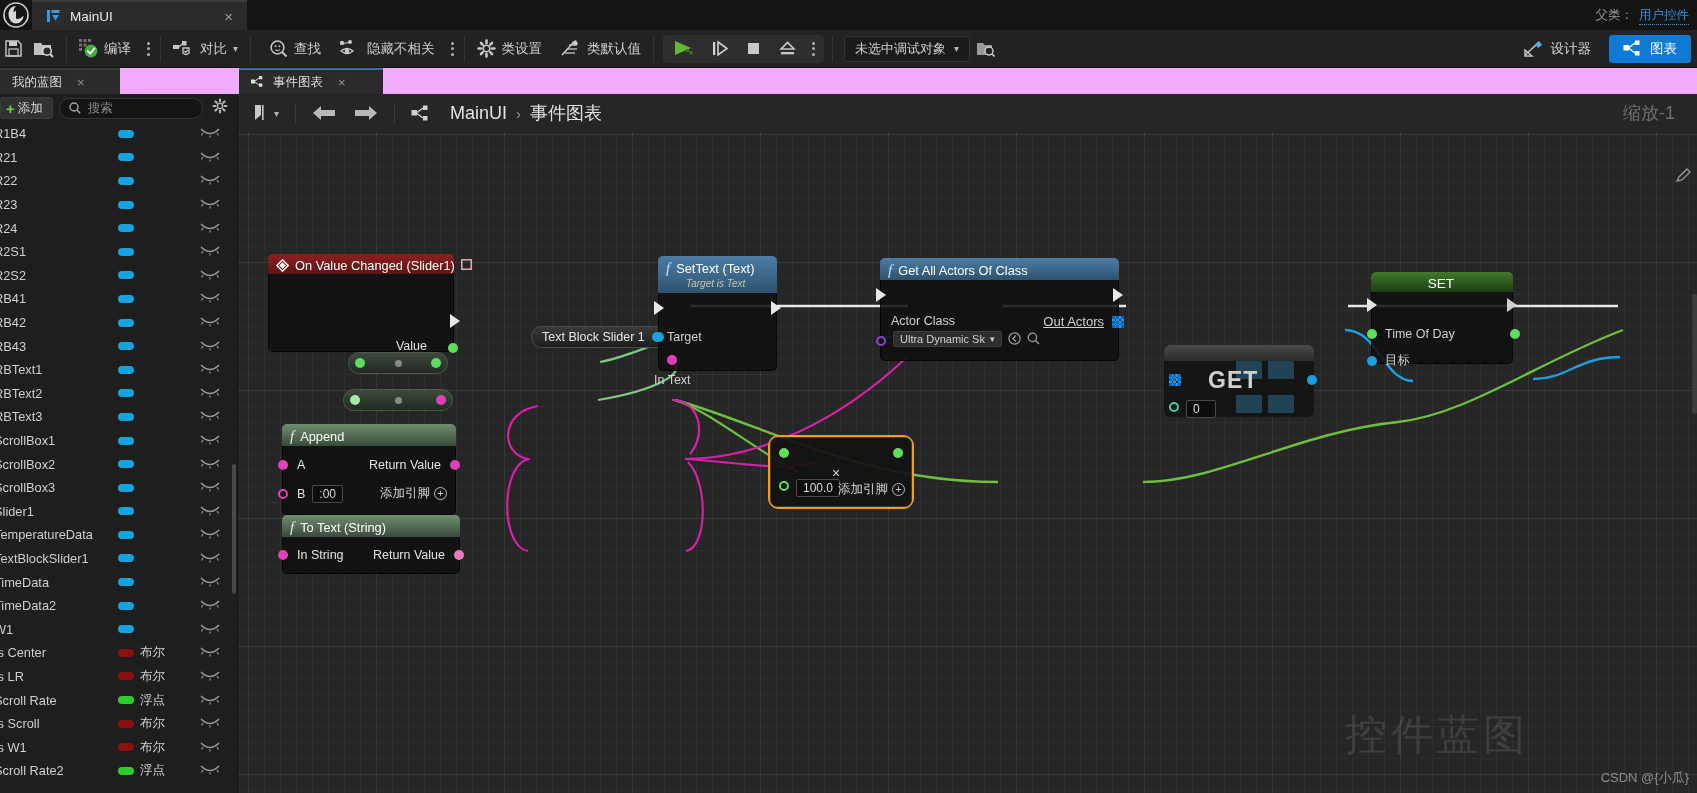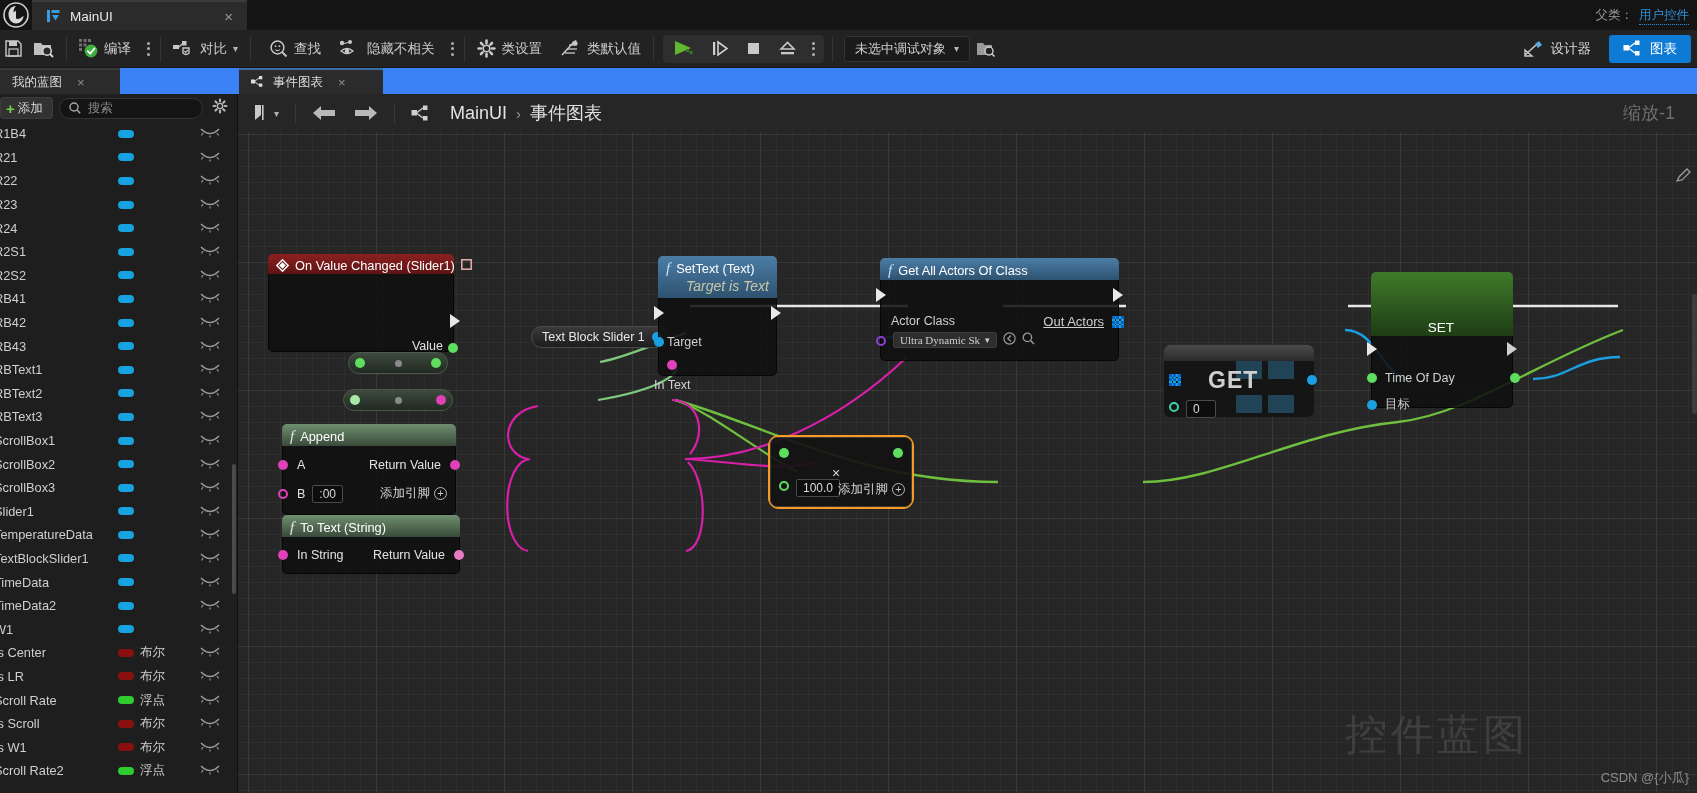--- a/index.html
+++ b/index.html
@@ -62,21 +62,21 @@
   .tb-right { margin-left: auto; display: flex; align-items: center; gap: 4px; padding-right: 6px;}
   .mode-btn {
     display: flex; align-items: center; gap: 7px; height: 28px; padding: 0 14px;
     font-size: 13.5px; color: #d8d8d8; border-radius: 3px;
   }
   .mode-btn.active { background: #0d7ad4; color: #fff; }
 
   
   .subtabs {
     position: absolute; top: 68px; left: 0; width: 1697px; height: 26px;
-    background: #3b82f6;
+    background: #f0abfc;
   }
   .subtab {
     position: absolute; top: 0; height: 26px; background: #2b2b2b;
     display: flex; align-items: center; padding: 0 10px 0 12px; gap: 9px;
     font-size: 12.5px; color: #dcdcdc; border-top: 2px solid #3a6ea8;
   }
   .subtab .sclose { color: #909090; font-size: 13px; margin-left: 6px; }
 
   
   .leftpanel {
@@ -150,21 +150,21 @@
   }
   .wires { position: absolute; top:0; left:0; width: 1459px; height: 661px; pointer-events:none; }
 
   
   .node { position: absolute; border-radius: 6px; overflow: visible; }
   .node-hdr {
     border-radius: 5px 5px 0 0; padding: 4px 10px 1px 8px;
     font-size: 12.8px; color: #ffffff; display: flex; align-items: center; gap: 6px;
     white-space: nowrap;
   }
-  .node-hdr .sub { font-size: 14px; color: #c7c7a8; font-style: italic; }
+  .node-hdr .sub { font-size: 10px; color: #c7c7a8; font-style: italic; }
   .node-body {
     background: rgba(16,16,16,0.88); border-radius: 0 0 5px 5px;
     border: 1px solid rgba(0,0,0,0.6); border-top: none;
   }
   .pinrow { display: flex; align-items: center; height: 25px; font-size: 12.5px; color: #e2e2e2; }
   .pin-dot { width: 10px; height: 10px; border-radius: 50%; flex: none; }
   .pin-ring { width: 10px; height: 10px; border-radius: 50%; border: 2.2px solid; flex: none; }
   .pin-arrow {
     width: 0; height: 0; border-left: 10px solid #e8e8e8;
     border-top: 7px solid transparent; border-bottom: 7px solid transparent; flex: none;
@@ -849,21 +849,21 @@
           <span style="margin-left:auto;">
             <svg width="11" height="11" viewBox="0 0 11 11">
               <rect x="0.8" y="0.8" width="9.4" height="9.4" fill="none" stroke="#e8b0b0" stroke-width="1.5"></rect>
             </svg>
           </span>
         </div>
         <div class="node-body" style="height:78px; position:relative;">
           <div style="position:absolute; right:-7px; top:40px;">
             <div class="pin-arrow"></div>
           </div>
-          <div style="position:absolute; right:8px; top:65px; display:flex; align-items:flex-end; gap:5px;">
+          <div style="position:absolute; right:8px; top:65px; display:flex; align-items:flex-end; gap:21px;">
             <span style="font-size:12.5px;color:#e2e2e2;">Value</span>
             <span class="pin-dot" style="background:#5fdd5f; margin-right:-13px;"></span>
           </div>
         </div>
       </div>
 
       <div class="reroute" style="left:110px; top:220px; width:100px;">
         <span class="pin-dot" style="background:#5fdd5f;"></span>
         <span class="pin-dot" style="background:#8a8a8a;width:7px;height:7px;"></span>
         <span class="pin-dot" style="background:#5fdd5f;"></span>
@@ -953,21 +953,21 @@
           <div style="position:absolute; left:-5px; top:8px;">
               <div class="pin-arrow"></div>
             </div>
           <div style="position:absolute; right:-5px; top:8px;">
               <div class="pin-arrow"></div>
             </div>
           <div style="position:absolute; left:10px; top:34px; font-size:12.5px;">Actor Class</div>
           <div style="position:absolute; left:-5px; top:56px;">
             <span class="pin-ring" style="border-color:#8b3fd6; display:block;"></span>
           </div>
-          <div style="position:absolute; left:12px; top:51px; display:flex; align-items:center; gap:6px;font-family:Liberation Serif, serif;">
+          <div style="position:absolute; left:12px; top:51px; display:flex; align-items:flex-start; gap:6px;">
             <span style="background:#2e2e2e;border:1px solid #3c3c3c;border-radius:2px;padding:1px 6px;font-size:11px;color:#cfcfcf;display:flex;align-items:center;gap:5px;">
               <span>Ultra Dynamic Sk</span>
               <span style="font-size:9px;">▾</span>
             </span>
             <span>
               <svg width="13" height="13" viewBox="0 0 13 13">
                 <circle cx="6.5" cy="6.5" r="5.6" fill="none" stroke="#9a9a9a" stroke-width="1.2"></circle>
                 <path d="M8 3.5 L4.8 6.5 L8 9.5" fill="none" stroke="#9a9a9a" stroke-width="1.3"></path>
               </svg>
             </span>
@@ -1008,21 +1008,21 @@
         <span class="pin-ring" style="position:absolute;left:9px;top:44px;border-color:#5fdd5f;"></span>
         <span class="valuebox" style="position:absolute;left:26px;top:42px;">100.0</span>
         <span class="addpin" style="position:absolute;left:68px;top:44px;">
           <span>添加引脚</span>
           <span class="plusicon">+</span>
         </span>
       </div>
 
       <div class="node" style="left:1133px; top:140px; width:142px;">
         <div class="node-hdr" style="background:linear-gradient(180deg,#3f7a2a,#1e3d14); justify-content:center;">
-          <span style="font-size:13.5px;margin-top:44px;">SET</span>
+          <span style="font-size:13.5px;">SET</span>
         </div>
         <div class="node-body" style="height:72px; position:relative;">
           <div style="position:absolute; left:-5px; top:6px;">
               <div class="pin-arrow"></div>
             </div>
           <div style="position:absolute; right:-5px; top:6px;">
               <div class="pin-arrow hollow"></div>
             </div>
           <div style="position:absolute; left:-5px; top:35px; display:flex; align-items:center; gap:8px;">
             <span class="pin-dot" style="background:#5fdd5f;"></span>

